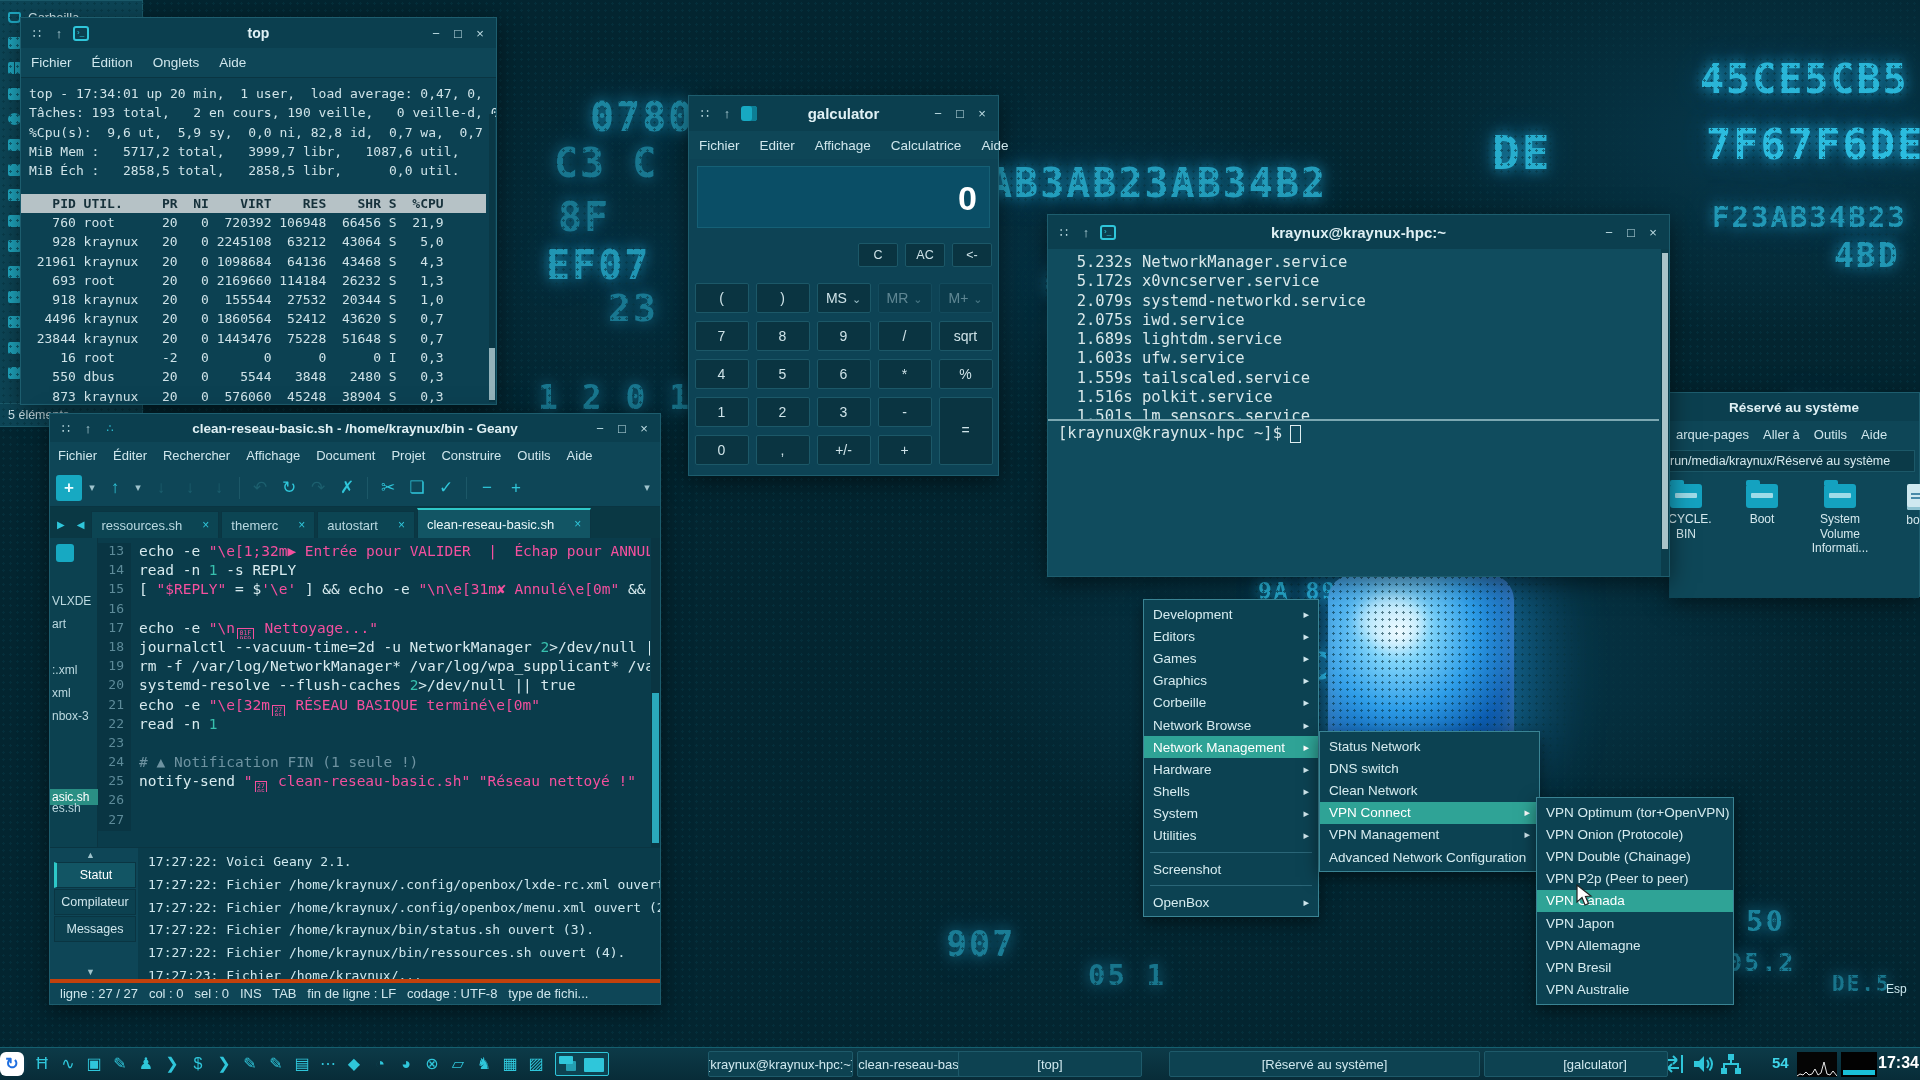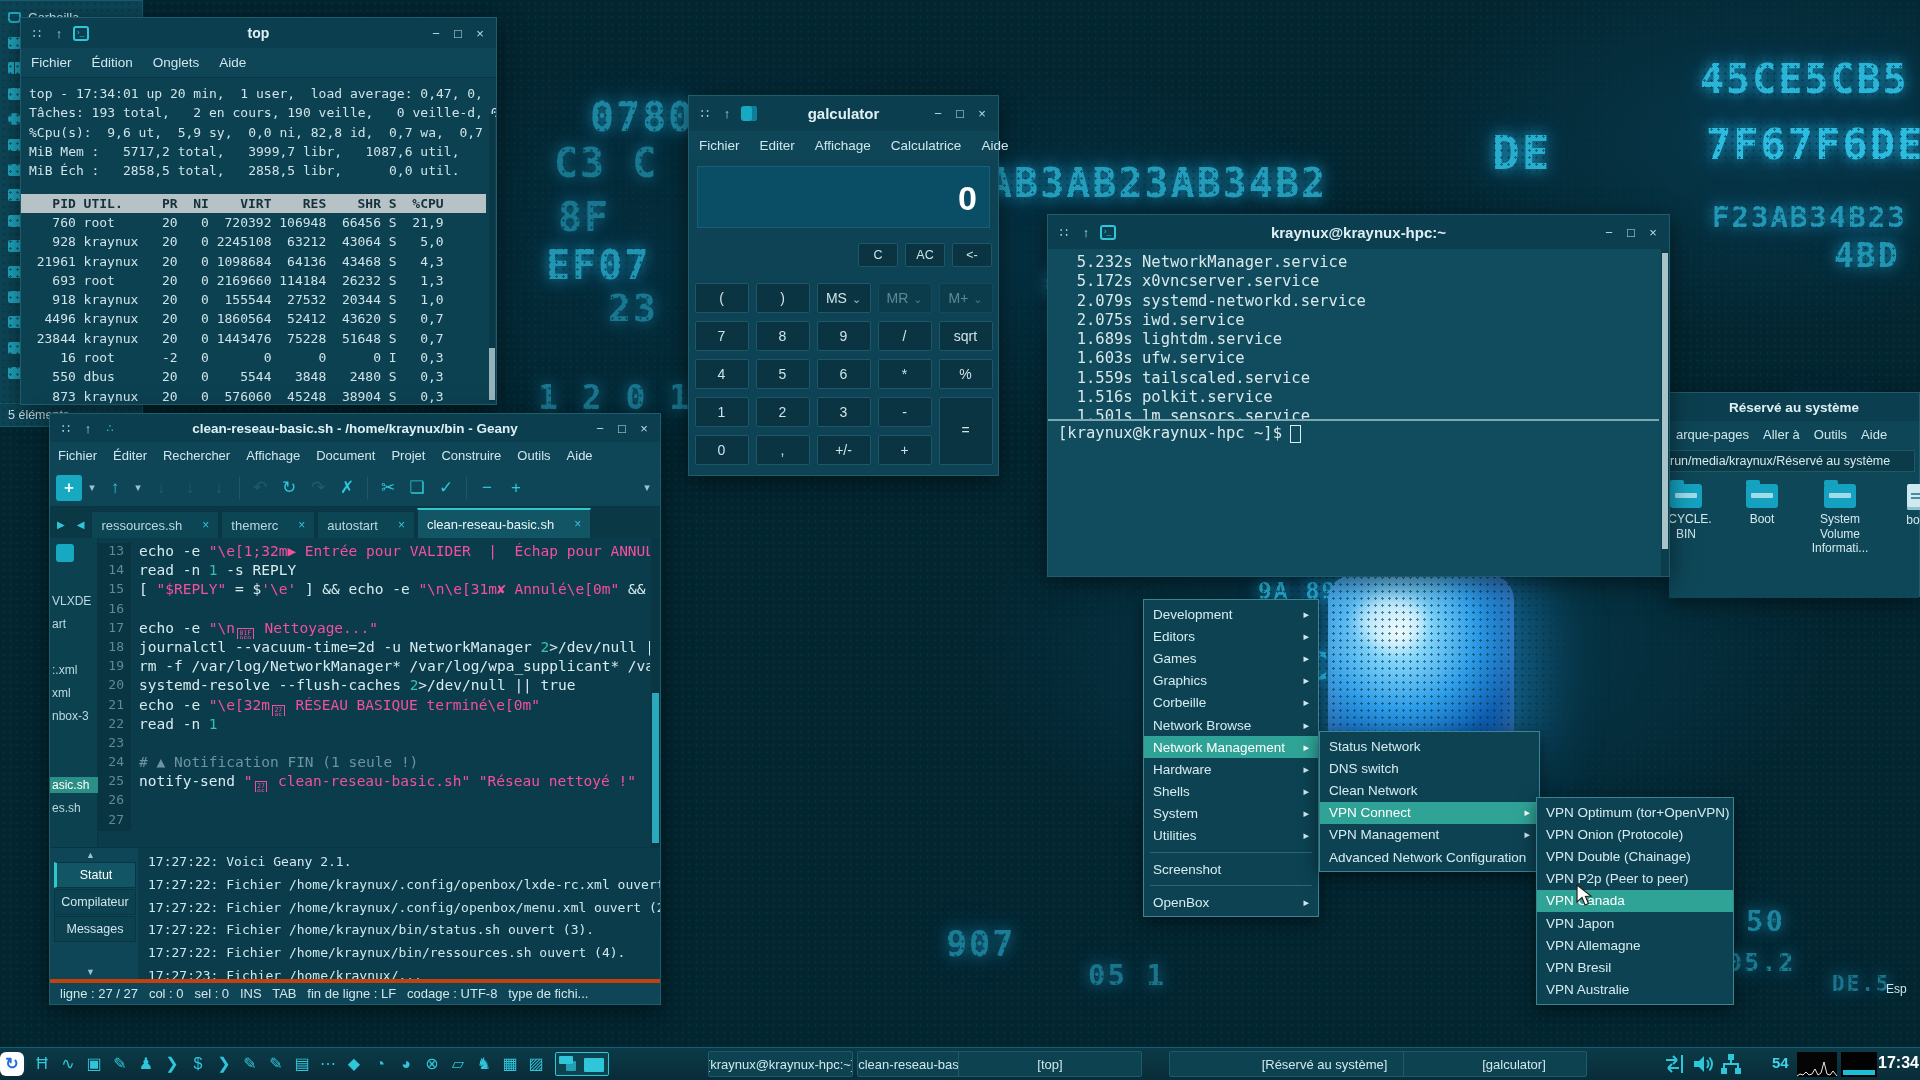--- a/index.html
+++ b/index.html
@@ -93,21 +93,21 @@
   #g-tabbar{height:31px;background:#0a3844;display:flex;align-items:flex-end;padding:0 2px;gap:2px;}
   .tab-arrow{color:#2fc6da;font-size:10px;padding:0 5px 8px 5px;}
   .gtab{height:27px;background:#0c4553;color:#b9d8e0;font-size:13px;display:flex;align-items:center;
      padding:0 9px;gap:20px;border:1px solid #0a3542;border-bottom:none;}
   .gtab .x{color:#2fc6da;font-size:12px;}
   .gtab.active{background:#125564;color:#eaf6f8;border-top:2px solid #2ec8c8;height:30px;}
   #g-main{flex:1;display:flex;min-height:0;}
   #g-side{width:48px;background:#0c4150;border-right:1px solid #0a3542;position:relative;}
   #g-side .sicon{position:absolute;left:6px;top:6px;width:18px;height:18px;background:#17a9c2;border-radius:3px;}
   .sb-item{position:absolute;left:0;width:48px;color:#bcd9e0;font-size:12px;white-space:nowrap;overflow:hidden;padding:1px 2px;}
-  .sb-item.active{background:#2a8f84;color:#fff;}
+  .sb-item.active{background:#2a8f84;color:#fff;margin-top:12px;}
   #g-edit{flex:1;position:relative;background:#0a3c4b;overflow:hidden;}
   #g-code{position:absolute;left:0;top:5px;right:10px;}
   .cline{display:flex;height:19.2px;}
   .lnum{width:33px;background:#093543;color:#5d8b99;font-family:"DejaVu Sans Mono",monospace;font-size:13px;
      text-align:right;padding-right:7px;flex:0 0 auto;}
   .ctext{font-family:"DejaVu Sans Mono",monospace;font-size:14.5px;color:#d8ebef;white-space:pre;padding-left:8px;overflow:hidden;}
   .c-str{color:#f4509e;}
   .c-num{color:#37c0ae;}
   .c-cmt{color:#6e93a1;}
   .tofu{display:inline-flex;flex-direction:column;border:1px solid #f4509e;color:#f4509e;font-size:6.5px;
@@ -784,18 +784,18 @@
     <path d="M0 24 L3 22 6 23 9 20 12 23 15 22 18 17 21 23 24 21 27 10 30 22 33 23 36 19 40 24" stroke="#e8e8e8" stroke-width="1" fill="none"></path>
   </svg>
   <div id="tb-mon">
       <i></i>
     </div>
   <div id="tb-clock">17:34</div>
 <div class="tb-winbtn" style="left: 708px; width: 145px;">[kraynux@kraynux-hpc:~]</div>
     <div class="tb-winbtn" style="left: 857px; width: 152px;">[clean-reseau-basic.sh - /...</div>
     <div class="tb-winbtn" style="left: 958px; width: 184px;">[top]</div>
     <div class="tb-winbtn" style="left: 1169px; width: 311px;">[Réservé au système]</div>
-    <div class="tb-winbtn" style="left: 1403px; width: 184px; padding-left: 44px;">[galculator]</div>
+    <div class="tb-winbtn" style="left: 1484px; width: 184px; padding-left: 44px;">[galculator]</div>
   </div>
 
 <svg id="cursor" width="22" height="24" viewBox="0 0 22 24">
   <path d="M1 1 L1 18 L6 13.5 L9 21 L12.5 19.5 L9.5 12.5 L15 12 Z" fill="#ffffff" stroke="#222" stroke-width="1.2"></path>
 </svg>
 
 </body></html>

